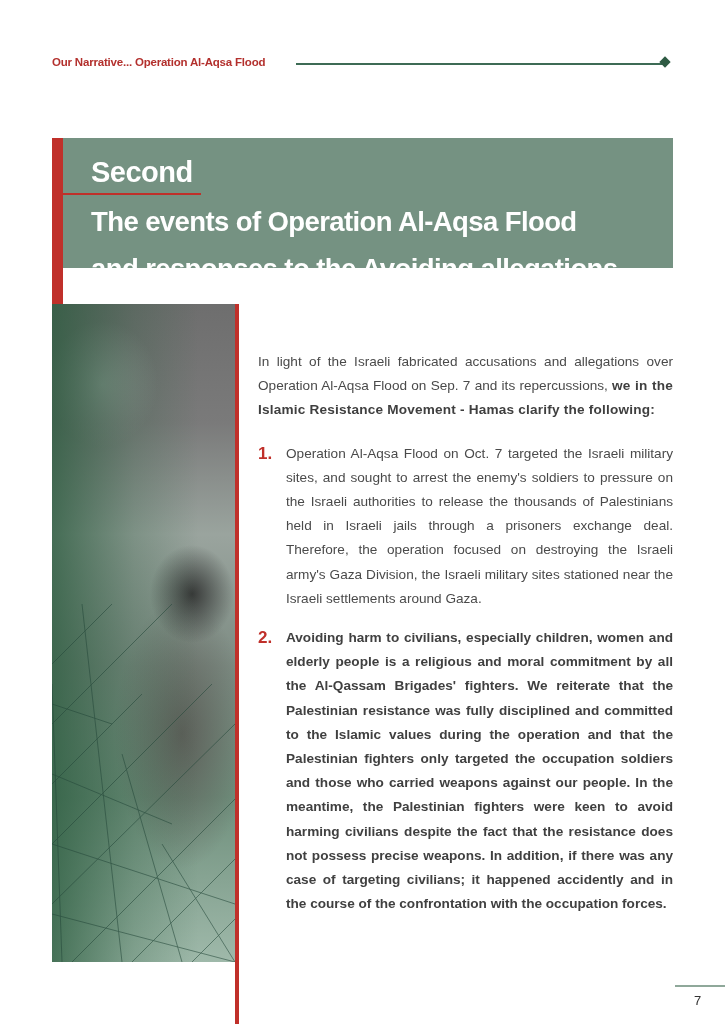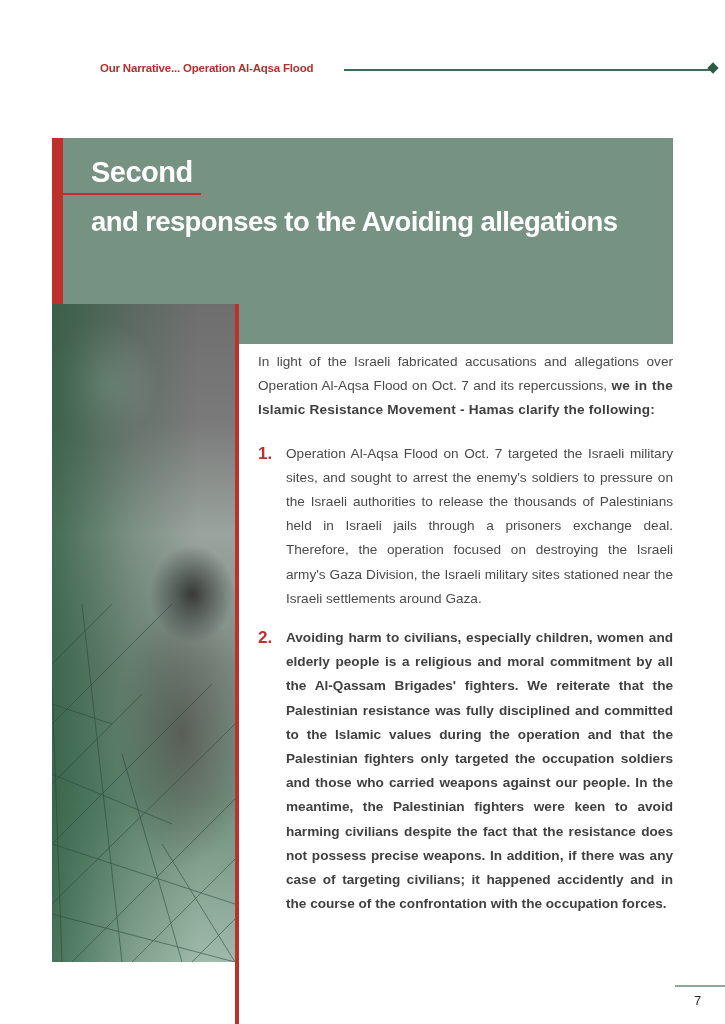--- a/index.html
+++ b/index.html
@@ -2,38 +2,38 @@
 <html><head>
   <meta charset="utf-8">
   <style>
     html, body { margin: 0; padding: 0; }
     body {
       width: 725px; height: 1024px; position: relative; overflow: hidden;
       background: #ffffff;
       font-family: "Liberation Sans", sans-serif;
     }
     .running-header {
-      position: absolute; left: 52px; top: 60px; width: 622px; height: 16px; margin-left: 48px;
+      position: absolute; left: 52px; top: 54px; width: 622px; height: 16px;
     }
     .running-header .title {
       position: absolute; left: 0; top: 0;
       font-family: "Liberation Sans", sans-serif; font-weight: bold;
       font-size: 11.5px; color: #b3302d; letter-spacing: -0.2px;
       white-space: nowrap; line-height: 16px;
     }
     .running-header .rule {
       position: absolute; left: 244px; top: 9px; width: 368px; height: 1.5px;
       background: #3d6b55;
     }
     .running-header .diamond {
       position: absolute; left: 609px; top: 4px; width: 8px; height: 8px;
       background: #2e5a43; transform: rotate(45deg);
     }
     .title-box {
-      position: absolute; left: 52px; top: 138px; width: 621px; height: 206px;
+      position: absolute; left: 52px; top: 138px; width: 621px; height: 130px;
       background: #759282;
     }
     .title-box .red-bar {
       position: absolute; left: 0; top: 0; width: 11px; height: 166px;
       background: #c0302a;
     }
     .title-box .second {
       position: absolute; left: 39px; top: 14px;
       font-family: "Liberation Sans", sans-serif; font-weight: bold;
       font-size: 29px; color: #ffffff; line-height: 40px; letter-spacing: -0.5px;
@@ -99,20 +99,21 @@
   <span class="title">Our Narrative... Operation Al-Aqsa Flood</span>
   <div class="rule"></div>
   <div class="diamond"></div>
 </div>
 
 <div class="title-box">
   <div class="red-bar"></div>
   <div class="second">Second</div>
   <div class="underline"></div>
   <div class="heading">
+    <div>The events of Operation Al-Aqsa Flood</div>
     <div>and responses to the Avoiding allegations</div>
   </div>
 </div>
 
 <div class="photo">
   <div class="green-fade"></div>
   <svg class="grid" width="183" height="658" viewBox="0 0 183 658">
     <g stroke="#24473a" stroke-width="0.8" fill="none" opacity="0.7">
       <line x1="0" y1="360" x2="60" y2="300"></line>
       <line x1="0" y1="420" x2="120" y2="300"></line>
@@ -130,21 +131,21 @@
       <line x1="0" y1="470" x2="120" y2="520"></line>
       <line x1="0" y1="540" x2="183" y2="600"></line>
       <line x1="0" y1="610" x2="183" y2="658"></line>
     </g>
   </svg>
 </div>
 
 <div class="red-vline"></div>
 
 <div class="content">
-  <p class="intro"><span class="plain">In light of the Israeli fabricated accusations and allegations over Operation Al-Aqsa Flood on Oct. 7 and its repercussions, </span><span class="bold">we in the Islamic Resistance Movement - Hamas clarify the following:</span></p>
+  <p class="intro"><span class="plain">In light of the Israeli fabricated accusations and allegations over Operation Al-Aqsa Flood on Sep. 7 and its repercussions, </span><span class="bold">we in the Islamic Resistance Movement - Hamas clarify the following:</span></p>
 
   <div class="item item1">
     <span class="num">1.</span>
     <div>Operation Al-Aqsa Flood on Oct. 7 targeted the Israeli military sites, and sought to arrest the enemy's soldiers to pressure on the Israeli authorities to release the thousands of Palestinians held in Israeli jails through a prisoners exchange deal. Therefore, the operation focused on destroying the Israeli army's Gaza Division, the Israeli military sites stationed near the Israeli settlements around Gaza.</div>
   </div>
 
   <div class="item item2">
     <span class="num">2.</span>
     <div>Avoiding harm to civilians, especially children, women and elderly people is a religious and moral commitment by all the Al-Qassam Brigades' fighters. We reiterate that the Palestinian resistance was fully disciplined and committed to the Islamic values during the operation and that the Palestinian fighters only targeted the occupation soldiers and those who carried weapons against our people. In the meantime, the Palestinian fighters were keen to avoid harming civilians despite the fact that the resistance does not possess precise weapons. In addition, if there was any case of targeting civilians; it happened accidently and in the course of the confrontation with the occupation forces.</div>
   </div>

